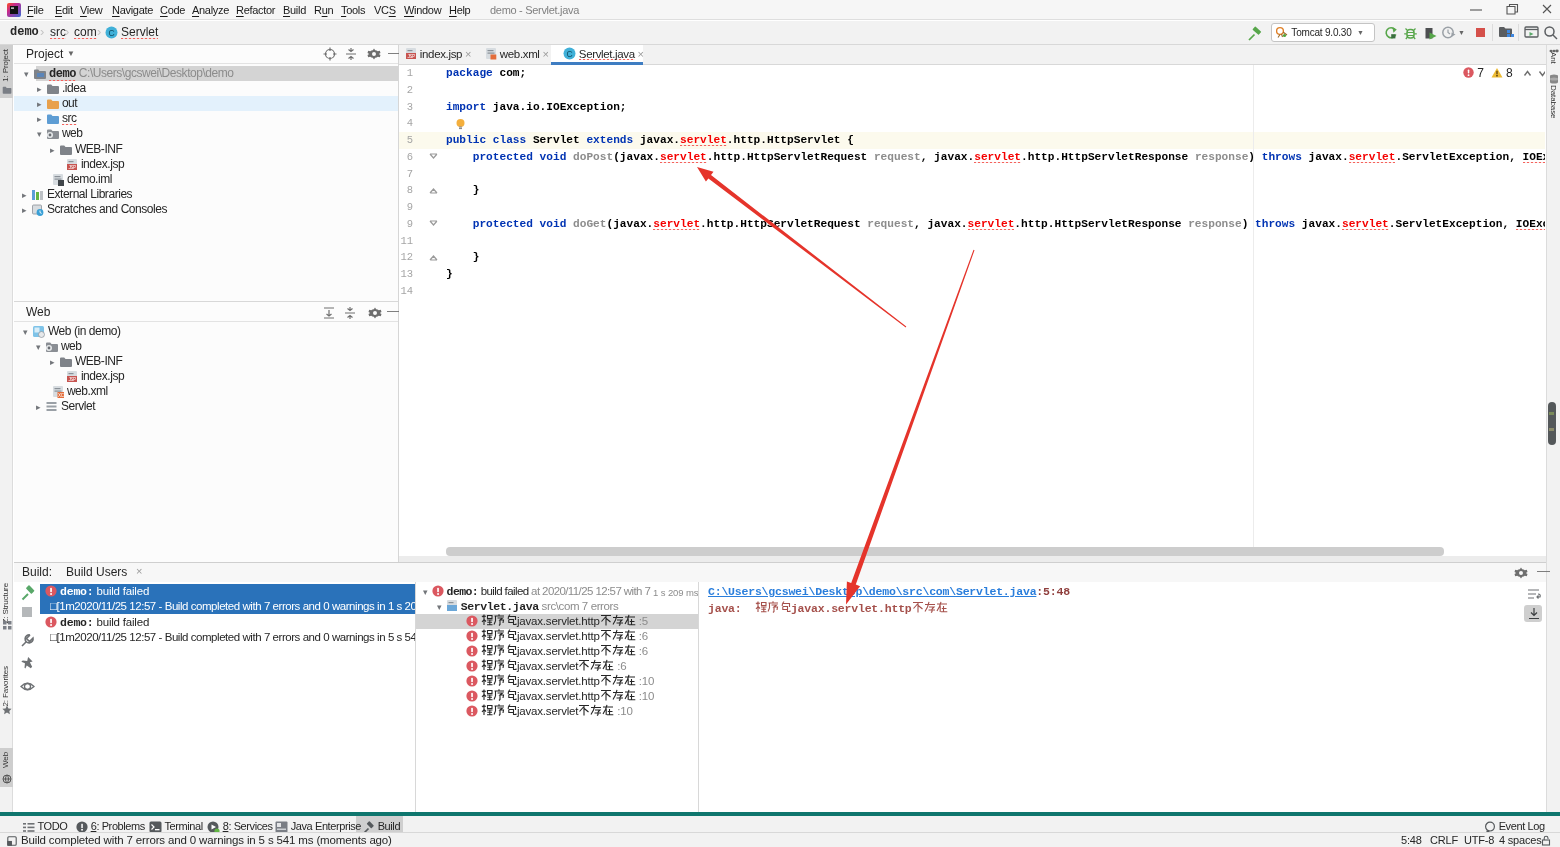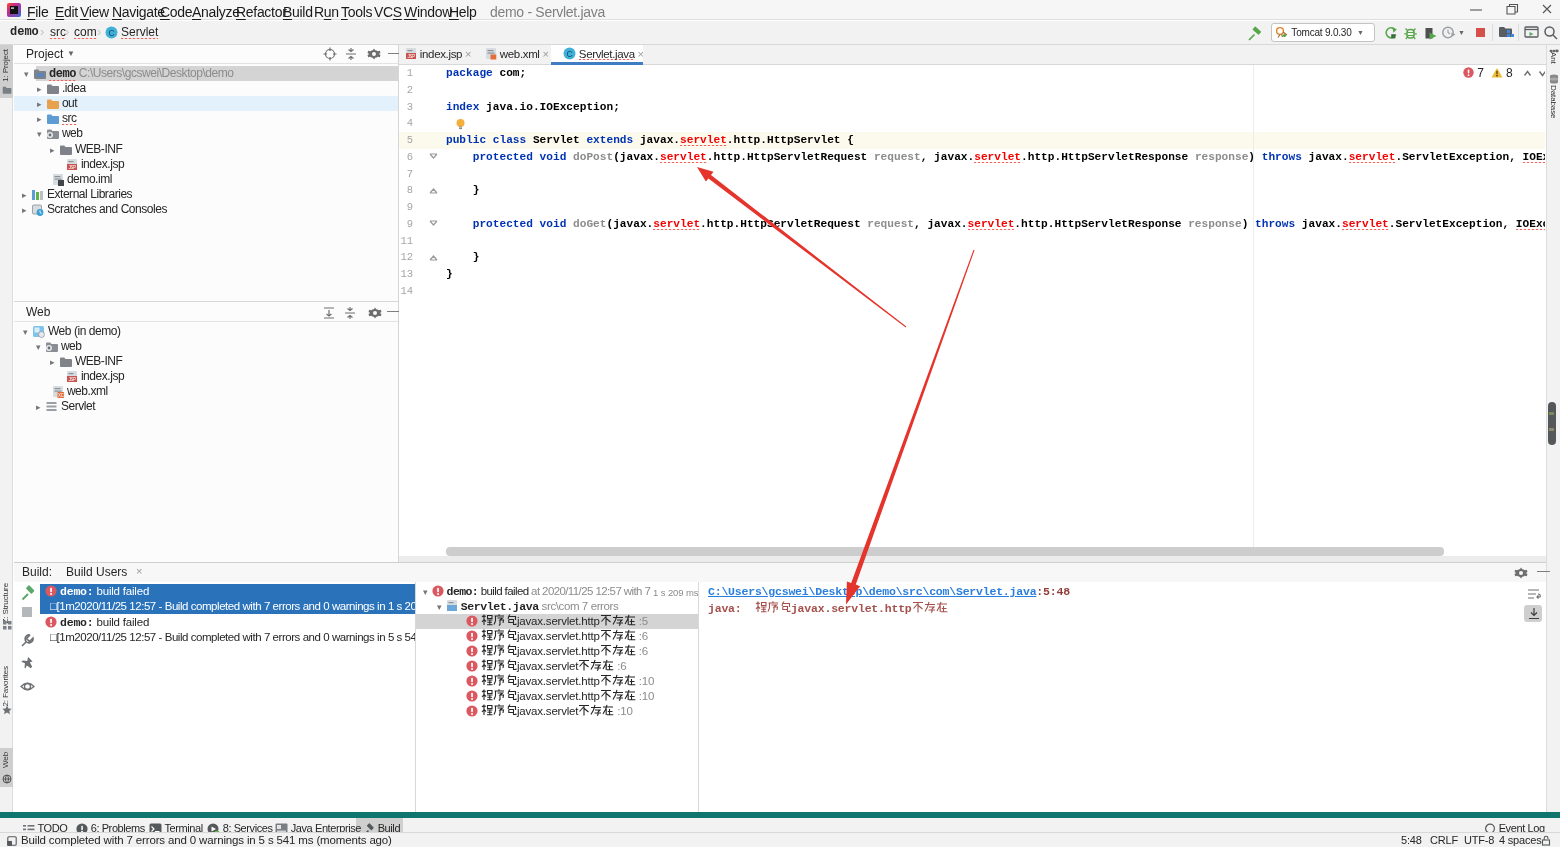--- a/index.html
+++ b/index.html
@@ -6,21 +6,21 @@
 body { font-family:"Liberation Sans", sans-serif; font-size:12px; color:#262626; background:#fff; position:relative; }
 .abs { position:absolute; }
 .mono { font-family:"Liberation Mono", monospace; }
 .gray { color:#8c8c8c; }
 .b { font-weight:bold;font-family:Liberation Mono, monospace; }
 .wavy { background-image: repeating-linear-gradient(90deg, #f4625c 0, #f4625c 2px, rgba(244,98,88,0.15) 2px, rgba(244,98,88,0.15) 4px); background-size:4px 1px; background-repeat:repeat-x; background-position:0 100%; }
 .row { white-space:nowrap; }
 svg.ic { vertical-align:middle; }
 
 #titlebar { left:0; top:0; width:1560px; height:20px; background:#f6f6f6; border-bottom:1px solid #dedede; }
-#titlebar .menu { position:absolute; top:4px; font-size:14px; color:#1a1a1a; letter-spacing:-0.3px; }
+#titlebar .menu { position:absolute; top:4px; font-size:11px; color:#1a1a1a; letter-spacing:-0.3px; }
 #titlebar .menu u { text-decoration-thickness:1px; text-underline-offset:2px; }
 #toolbar { left:0; top:21px; width:1560px; height:24px; background:#f2f2f2; border-bottom:1px solid #d8d8d8; }
 
 #lstripe { left:0; top:45px; width:13px; height:787px; background:#f2f2f2; border-right:1px solid #dcdcdc; }
 #rstripe { left:1546px; top:45px; width:14px; height:787px; background:#f2f2f2; border-left:1px solid #dcdcdc; }
 .vtab { position:absolute; writing-mode:vertical-rl; transform:rotate(180deg); font-size:8px; letter-spacing:-0.3px; color:#333; letter-spacing:-0.1px; }
 .vtabr { position:absolute; writing-mode:vertical-rl; font-size:8px; letter-spacing:-0.3px; color:#333; letter-spacing:-0.1px; }
 
 #projpanel { left:14px; top:45px; width:385px; height:517px; background:#fcfcfc; border-right:1px solid #d6d6d6; }
 .pheader { position:absolute; left:0; width:384px; height:19px; border-bottom:1px solid #e3e3e3; }
@@ -33,21 +33,21 @@
 #codearea { position:absolute; left:0; top:20px; width:1146px; height:482px; overflow:hidden; }
 .cline { position:absolute; left:47px; height:17px; line-height:17px; font-family:"Liberation Mono",monospace; font-size:11.15px; font-weight:bold; white-space:pre; color:#000; }
 .lnum { position:absolute; width:14px; text-align:right; height:17px; line-height:17px; font-family:"Liberation Mono",monospace; font-size:10.5px; color:#a5a5a5; font-weight:normal; }
 .kw { color:#0033b3; }
 .err { color:#f50000; }
 .gr { color:#8c8c8c; }
 
 #buildpanel { left:14px; top:562px; width:1532px; height:250px; background:#fff; border-top:1px solid #cfcfcf; }
 .bb-row { position:absolute; height:15px; line-height:15px; white-space:nowrap; font-size:11.5px; letter-spacing:-0.2px; }
 
-#bottombar { left:0; top:812px; width:1560px; height:20px; background:#f2f2f2; border-top:6px solid #0f766e; }
+#bottombar { left:0; top:812px; width:1560px; height:20px; background:#f2f2f2; border-top:4px solid #0f766e; }
 .btab { position:absolute; top:1px; height:19px; line-height:18px; font-size:11px; letter-spacing:-0.4px; color:#262626; white-space:nowrap; }
 #statusbar { left:0; top:832px; width:1560px; height:15px; background:#f2f2f2; border-top:1px solid #d8d8d8; font-size:11px; letter-spacing:-0.2px;text-align:right; }
 .cjk { display:inline-block; width:12px; height:12px; vertical-align:-1px; }
 .cjk svg { display:block; }
 </style>
 </head>
 <body>
 
 <svg width="0" height="0" style="position:absolute">
 <defs>
@@ -363,21 +363,21 @@
   <div class="lnum" style="left:0;top:83.75px">6</div>
   <div class="lnum" style="left:0;top:100.5px">7</div>
   <div class="lnum" style="left:0;top:117.25px">8</div>
   <div class="lnum" style="left:0;top:134px">9</div>
   <div class="lnum" style="left:0;top:150.75px">9</div>
   <div class="lnum" style="left:0;top:167.5px">11</div>
   <div class="lnum" style="left:0;top:184.25px">12</div>
   <div class="lnum" style="left:0;top:201px">13</div>
   <div class="lnum" style="left:0;top:217.75px">14</div>
   <div class="cline" style="top:0"><span class="kw">package</span> com;</div>
-  <div class="cline" style="top:33.5px"><span class="kw">index</span> java.io.IOException;</div>
+  <div class="cline" style="top:33.5px"><span class="kw">import</span> java.io.IOException;</div>
   <svg class="abs" style="left:56px;top:53px" width="11" height="13">
         <circle cx="5.5" cy="5" r="4" fill="#f4af3d"></circle>
         <rect x="4" y="8.5" width="3" height="1.1" fill="#8a8a8a"></rect>
         <rect x="4" y="10" width="3" height="1.1" fill="#8a8a8a"></rect>
       </svg>
   <div class="cline" style="top:67px"><span class="kw">public</span> <span class="kw">class</span> Servlet <span class="kw">extends</span> javax.<span class="err wavy">servlet</span>.http.HttpServlet {</div>
   <div class="cline" style="top:83.75px">    <span class="kw">protected</span> <span class="kw">void</span> <span class="gr">doPost</span>(javax.<span class="err wavy">servlet</span>.http.HttpServletRequest <span class="gr">request</span>, javax.<span class="err wavy">servlet</span>.http.HttpServletResponse <span class="gr">response</span>) <span class="kw">throws</span> javax.<span class="err wavy">servlet</span>.ServletException, <span class="wavy">IOException</span> {</div>
   <div class="cline" style="top:117.25px">    }</div>
   <div class="cline" style="top:150.75px">    <span class="kw">protected</span> <span class="kw">void</span> <span class="gr">doGet</span>(javax.<span class="err wavy">servlet</span>.http.HttpServletRequest <span class="gr">request</span>, javax.<span class="err wavy">servlet</span>.http.HttpServletResponse <span class="gr">response</span>) <span class="kw">throws</span> javax.<span class="err wavy">servlet</span>.ServletException, <span class="wavy">IOException</span> {</div>
   <div class="cline" style="top:184.25px">    }</div>

